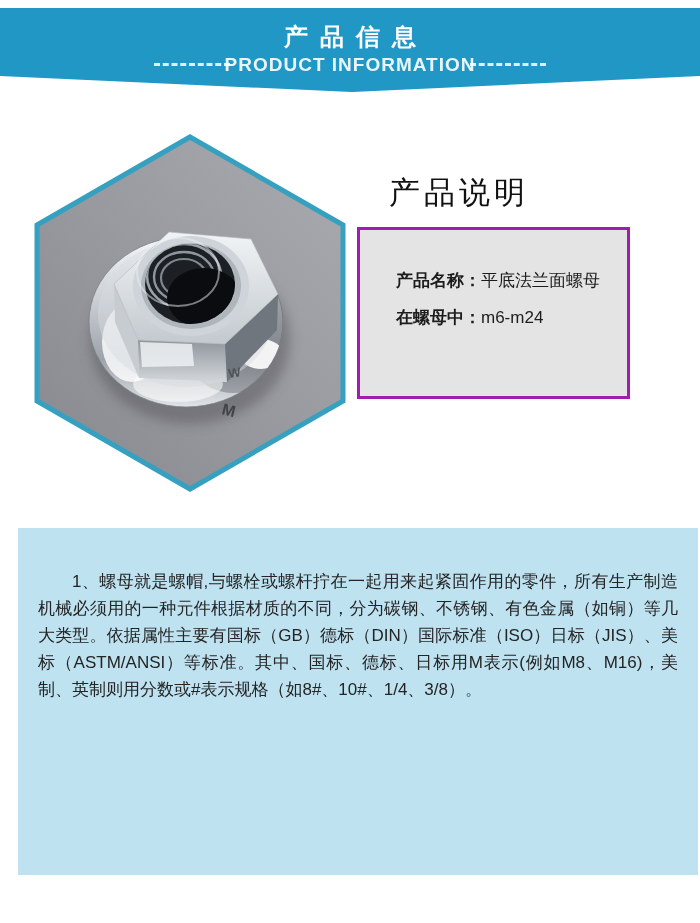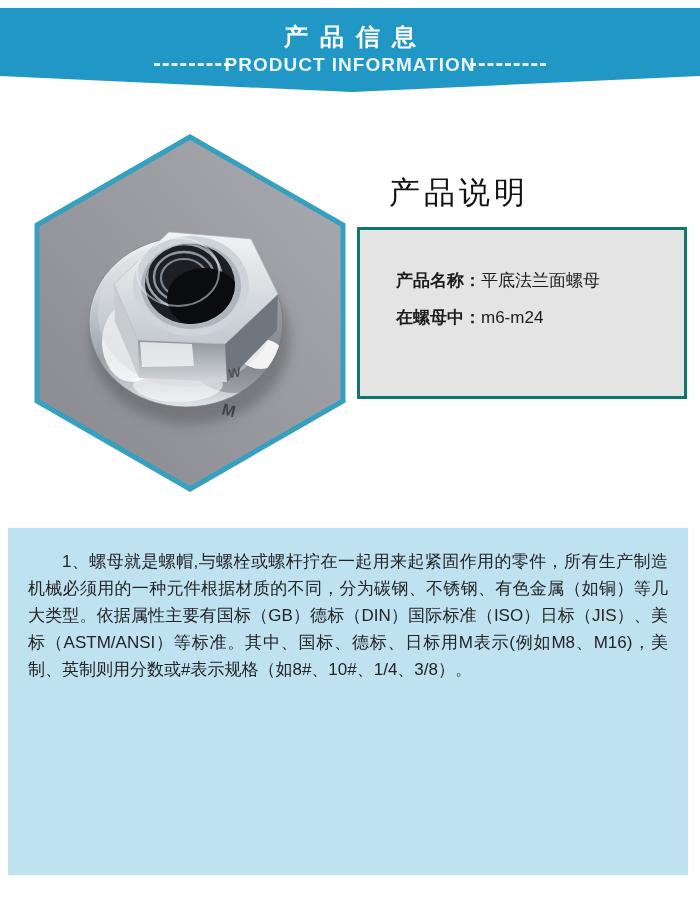--- a/index.html
+++ b/index.html
@@ -31,32 +31,32 @@
   .dash-left{left:154px;}
   .dash-right{left:470px;}
   
   .hex-photo{position:absolute;left:28px;top:126px;}
   
   .section-heading{
     position:absolute;left:389px;top:172px;
     font-size:31px;font-weight:normal;color:#111;letter-spacing:4px;
   }
   .spec-box{
-    position:absolute;left:357px;top:227px;width:330px;height:172px;
-    box-sizing:border-box;border:3px solid #0f766e;background:#e4e4e4;
+    position:absolute;left:357px;top:227px;width:273px;height:172px;
+    box-sizing:border-box;border:3px solid #a21caf;background:#e4e4e4;
     padding:40px 10px 0 36px;
   }
   .spec-row{font-size:17px;line-height:21px;margin-bottom:16px;color:#1c1c1c;white-space:nowrap;}
   .spec-label{font-weight:bold;}
   .spec-value{font-weight:normal;}
   
   .desc-panel{
-    position:absolute;left:8px;top:528px;width:680px;height:347px;
+    position:absolute;left:18px;top:528px;width:680px;height:347px;
     box-sizing:border-box;background:#bfe2f1;
-    padding:20px 20px 0 20px;
+    padding:40px 20px 0 20px;
   }
   .desc-panel p{
     margin:0 0 22px 0;font-size:17px;line-height:27px;color:#242424;
     text-indent:2em;text-align:justify;
   }
 </style>
 </head>
 <body>
 
 <div class="banner"></div>

